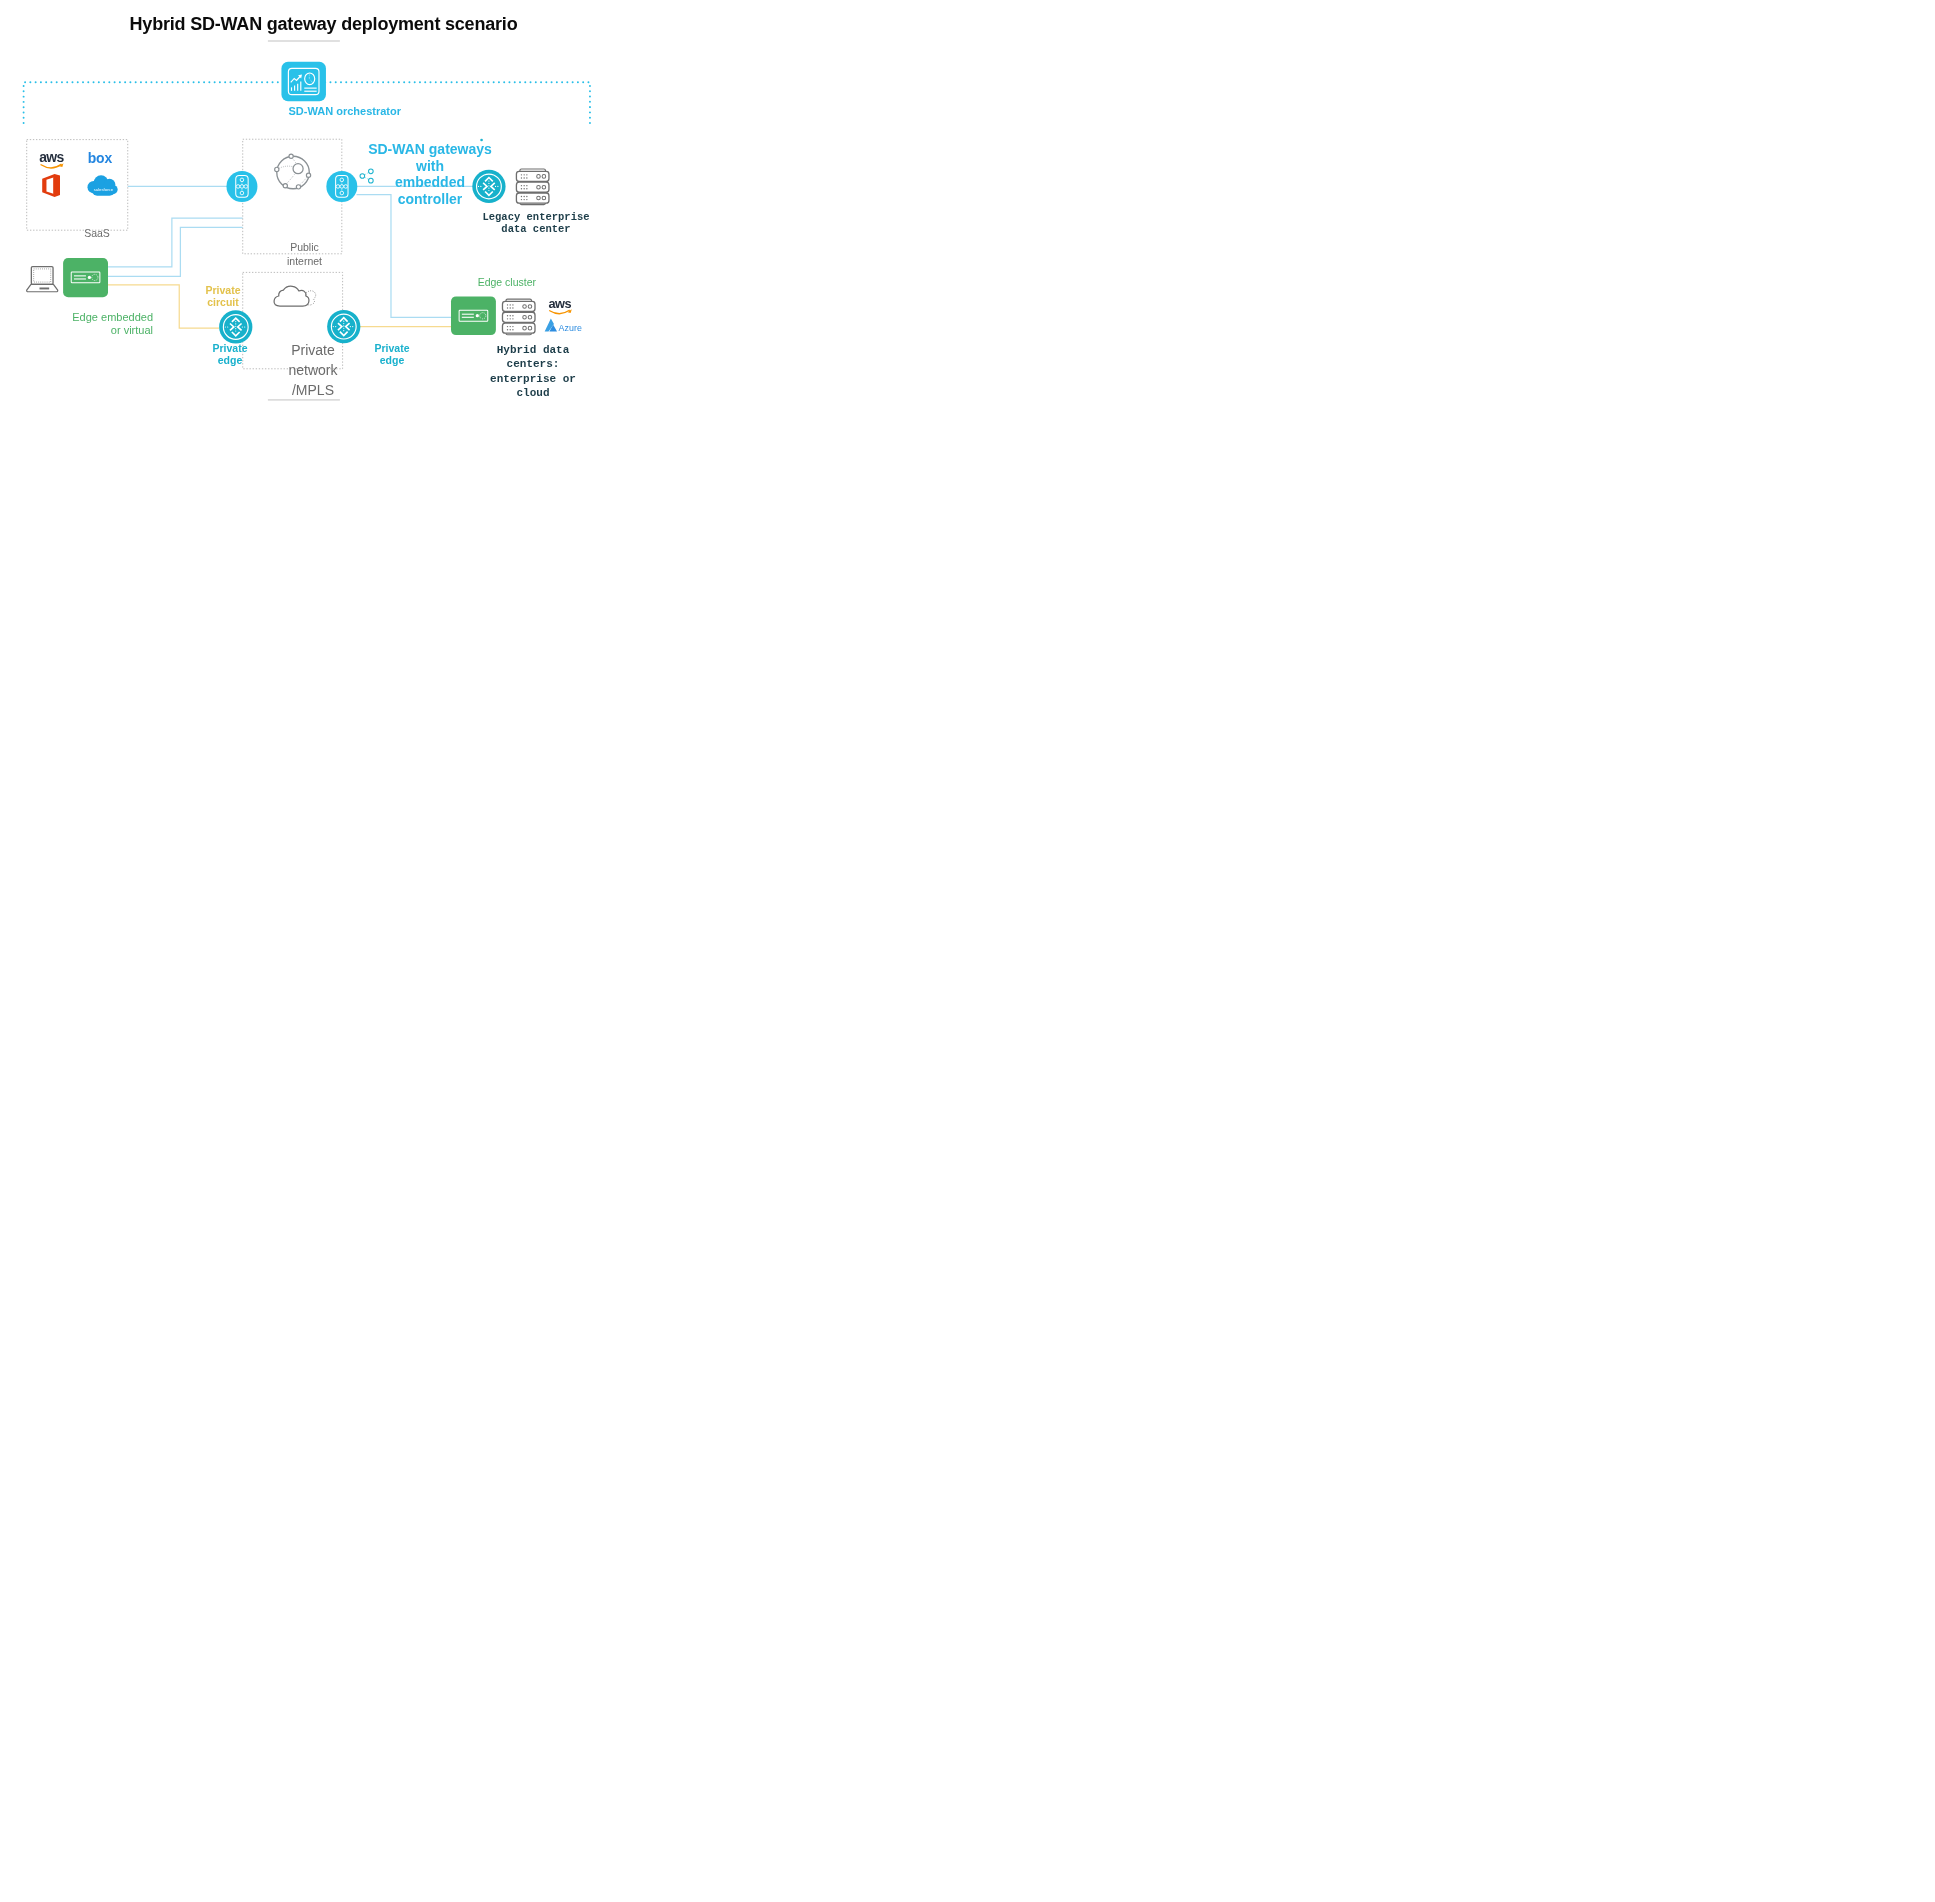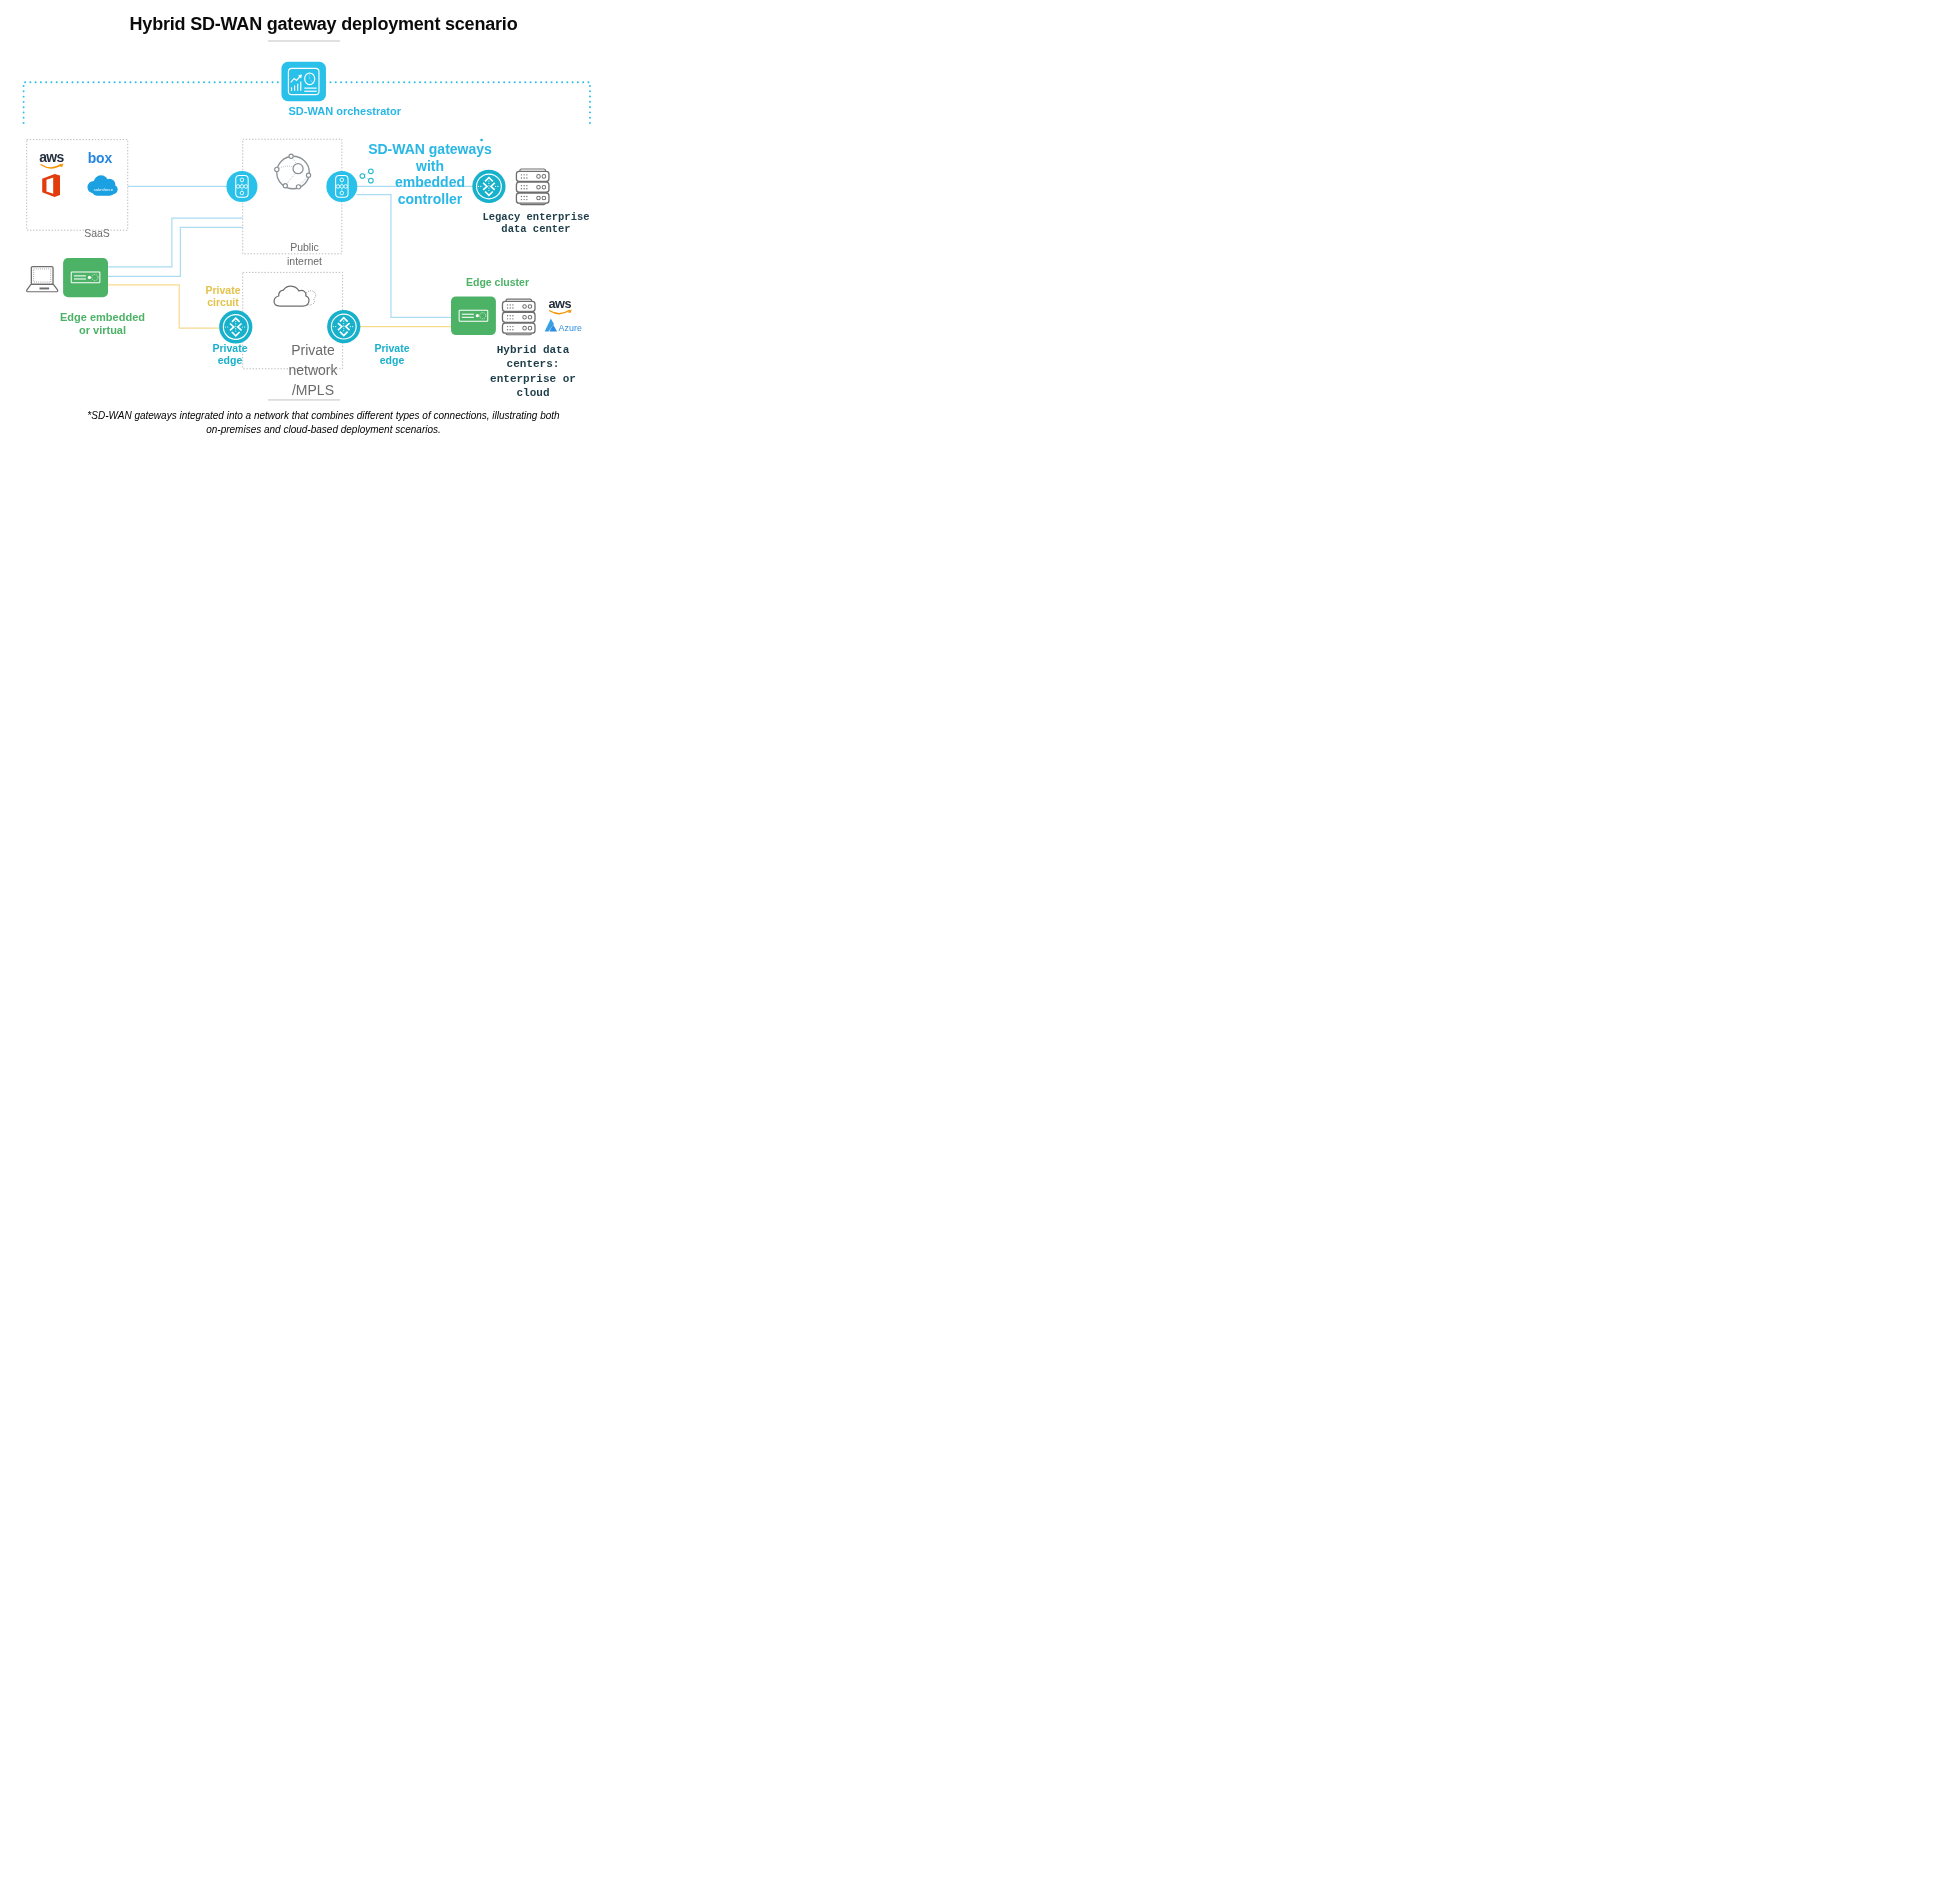--- a/index.html
+++ b/index.html
@@ -3,21 +3,21 @@
 <meta charset="utf-8">
 <style>
   html,body{margin:0;padding:0;background:#fff;}
   #stage{position:relative;width:607px;height:448px;background:#fff;overflow:hidden;
          font-family:"Liberation Sans",sans-serif;}
   #diagram-svg{position:absolute;left:0;top:0;}
   .lbl{position:absolute;white-space:pre-line;text-align:center;line-height:1.18;padding-left:20px;}
   .title{font-size:18px;font-weight:700;color:#0b0b0b;letter-spacing:-0.2px;}
   .cyan{color:#29b7e6;font-weight:700;}
   .teal{color:#1ab1cd;font-weight:700;}
-  .green{color:#4cb266;font-weight:700;}
+  .green{color:#4cb266;font-weight:400;text-align:right;}
   .yellow{color:#e3c24c;font-weight:700;}
   .navy{color:#1d3d49;font-weight:700;font-family:Liberation Mono, monospace;}
   .gray{color:#6b6b6b;font-weight:400;margin-top:22px;}
   .footnote{font-size:10px;font-style:italic;color:#000;line-height:1.42;font-weight:400;}
   .sz26{font-size:14px;} .sz27{font-size:10.5px;} .sz28{font-size:11px;}
   .lh135{line-height:1.35;} .lh14{line-height:1.42;}
 </style>
 </head>
 <body>
 
@@ -246,17 +246,15 @@
 /MPLS</div>
 
 <div class="lbl teal sz27" style="left:341px;top:342px;width:62px;">Private
 edge</div>
 
 <div class="lbl green sz27" style="left:439px;top:276px;width:77px;">Edge cluster</div>
 
 <div class="lbl navy sz28" style="left:451px;top:343px;width:124px;line-height:1.3;">Hybrid data centers:
 enterprise or cloud</div>
 
-<div class="lbl footnote" style="left:42px;top:409px;width:523px;">*SD-WAN gateways integrated into a network that combines different types of connections, illustrating both
-on-premises and cloud-based deployment scenarios.</div>
 
 </div>
 
 
 </body></html>

